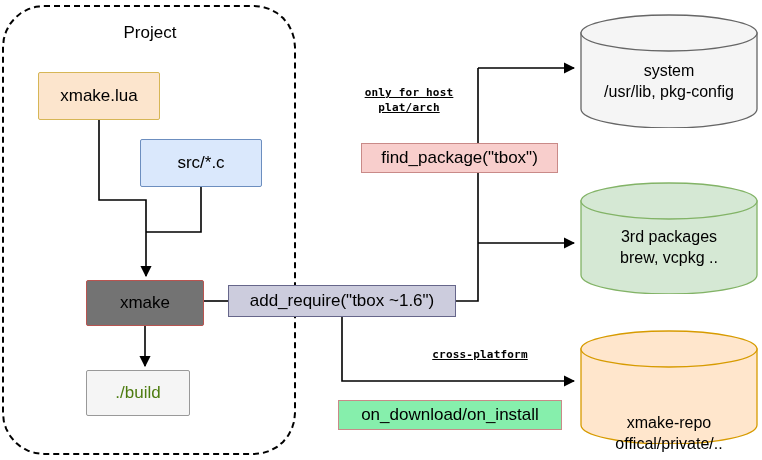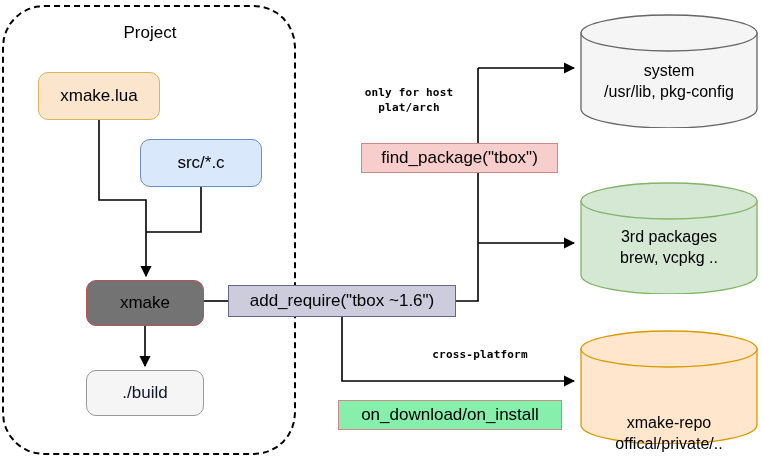--- a/index.html
+++ b/index.html
@@ -53,33 +53,33 @@
     top: 20px;
     width: 100px;
     height: 26px;
     font-size: 17px;
     color: #000;
     z-index: 6;
   }
 
   
   .rbox {
-    border-radius: 10px;
+    border-radius: 2px;
     border-width: 1.4px;
     border-style: solid;
     font-size: 17px;
   }
   .n-xmakelua { left: 38px;  top: 72px;  width: 122px; height: 48px;
     background: #fce5cd; border-color: #d6b656; }
   .n-srcc     { left: 140px; top: 139px; width: 122px; height: 48px;
     background: #dae8fc; border-color: #6c8ebf; }
   .n-xmake    { left: 86px;  top: 280px; width: 118px; height: 46px;
     background: #737373; border-color: #b85450; }
-  .n-build    { left: 86px;  top: 370px; width: 118px; height: 46px;
-    background: #f5f5f5; border-color: #999999; color:#0f172a; }
+  .n-build    { left: 86px;  top: 370px; width: 104px; height: 46px;
+    background: #f5f5f5; border-color: #999999; color:#4d7c0f; }
 
   
   .sqbox {
     border-width: 1.4px;
     border-style: solid;
     border-radius: 0;
     font-size: 17px;
   }
   .n-addrequire { left: 228px; top: 285px; width: 228px; height: 32px;
     background: #ccccdd; border-color: #66668a; }
@@ -100,20 +100,21 @@
   }
   .note-wrap { position:absolute; z-index:6; }
   .note-wrap svg { position:absolute; left:0; top:0; }
   .note-txt {
     position: absolute;
     left: 0; top: 0;
     width: 100%; height: 100%;
     display: flex; flex-direction: column;
     align-items: center; justify-content: center;
     line-height: 1.35;
+    text-decoration: underline;
   }
   .w-host  { left: 352px; top: 71px;  width: 114px; height: 60px; }
   .w-cross { left: 418px; top: 340px; width: 124px; height: 30px; }
 
   
   .cyl {
     position: absolute;
     z-index: 4;
   }
   .cyl svg { position: absolute; left: 0; top: 0; }

